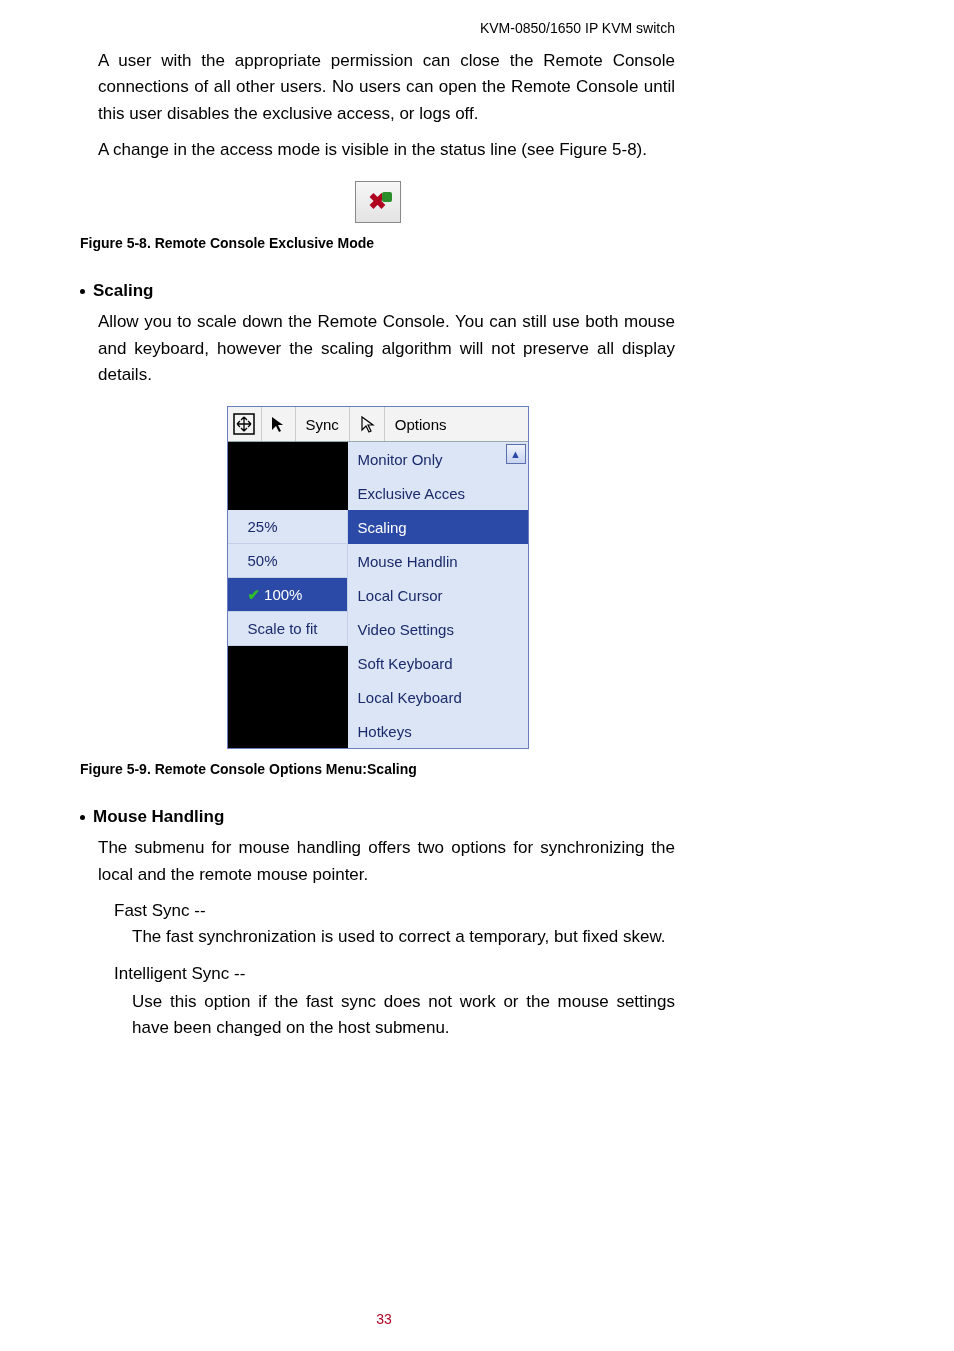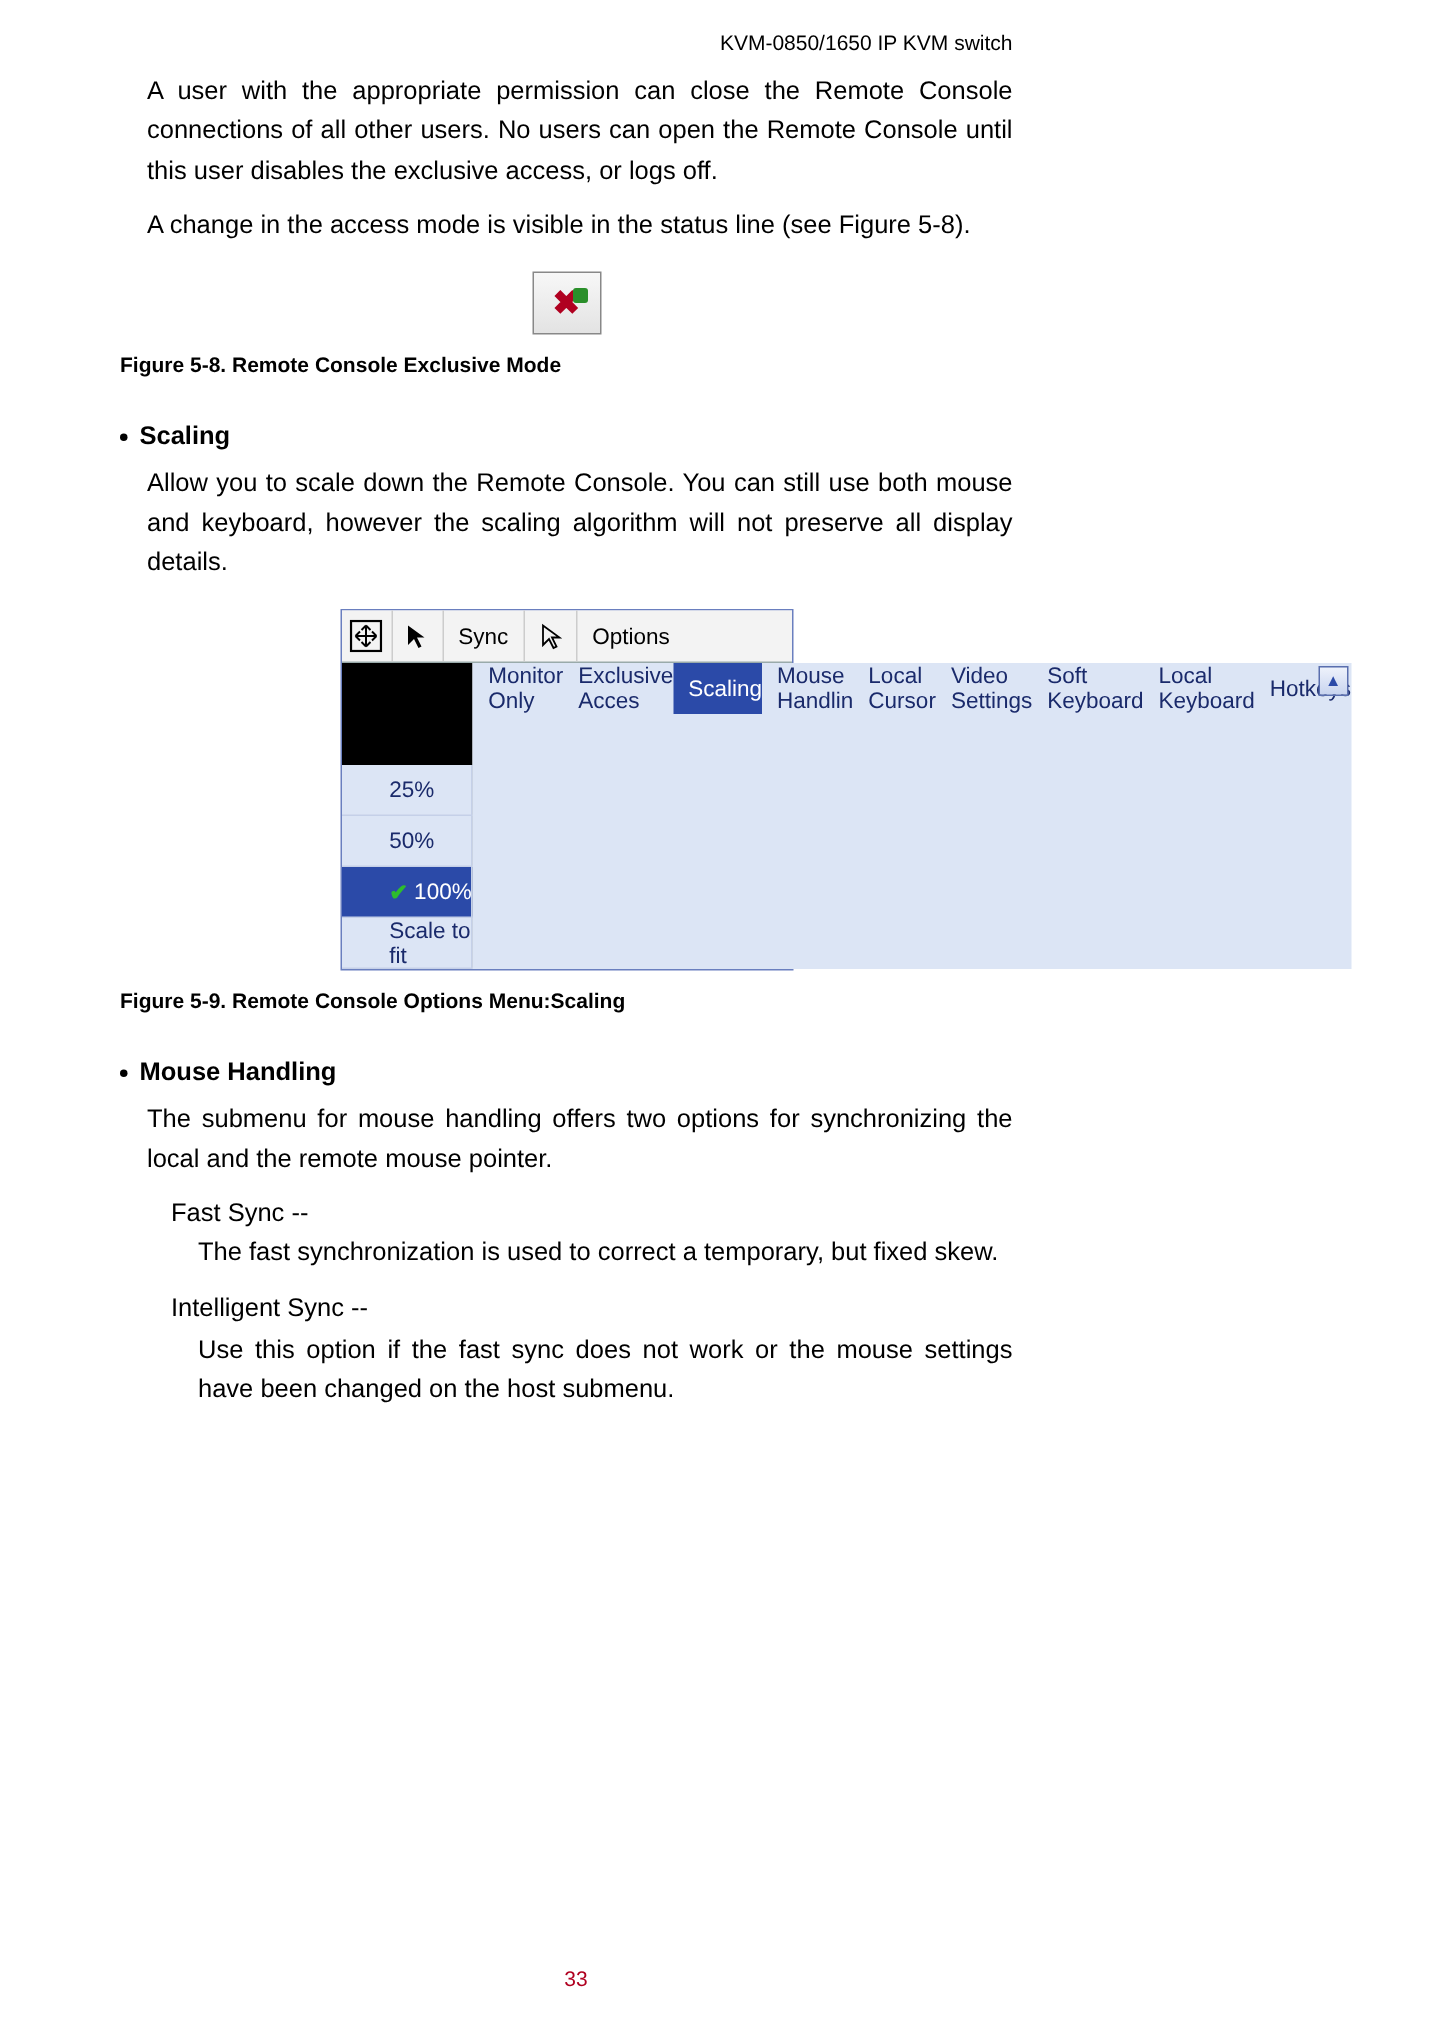--- a/index.html
+++ b/index.html
@@ -142,21 +142,21 @@
   }
   .menu-left-spacer {
     height: 68px;
   }
   .menu-left-item {
     height: 34px;
     background: #dce5f5;
     color: #1a2a6b;
     display: flex;
     align-items: center;
-    padding-left: 32px;
+    padding-left: 20px;
     border-bottom: 1px solid #c5d0e8;
     border-right: 1px solid #c5d0e8;
     box-sizing: border-box;
   }
   .menu-left-sel {
     background: #2b4aa8;
     color: #fff;
   }
   .menu-left-sel .check {
     color: #2dbd2d;
@@ -165,21 +165,21 @@
   }
   .menu-right {
     flex: 1;
     background: #dce5f5;
     display: flex;
     position: relative;
   }
   .menu-right-items {
     flex: 1;
     display: flex;
-    flex-direction: row;
+    flex-direction: column;
   }
   .menu-right-item {
     height: 34px;
     display: flex;
     align-items: center;
     padding-left: 10px;
     color: #1a2a6b;
     box-sizing: border-box;
   }
   .menu-right-sel {

